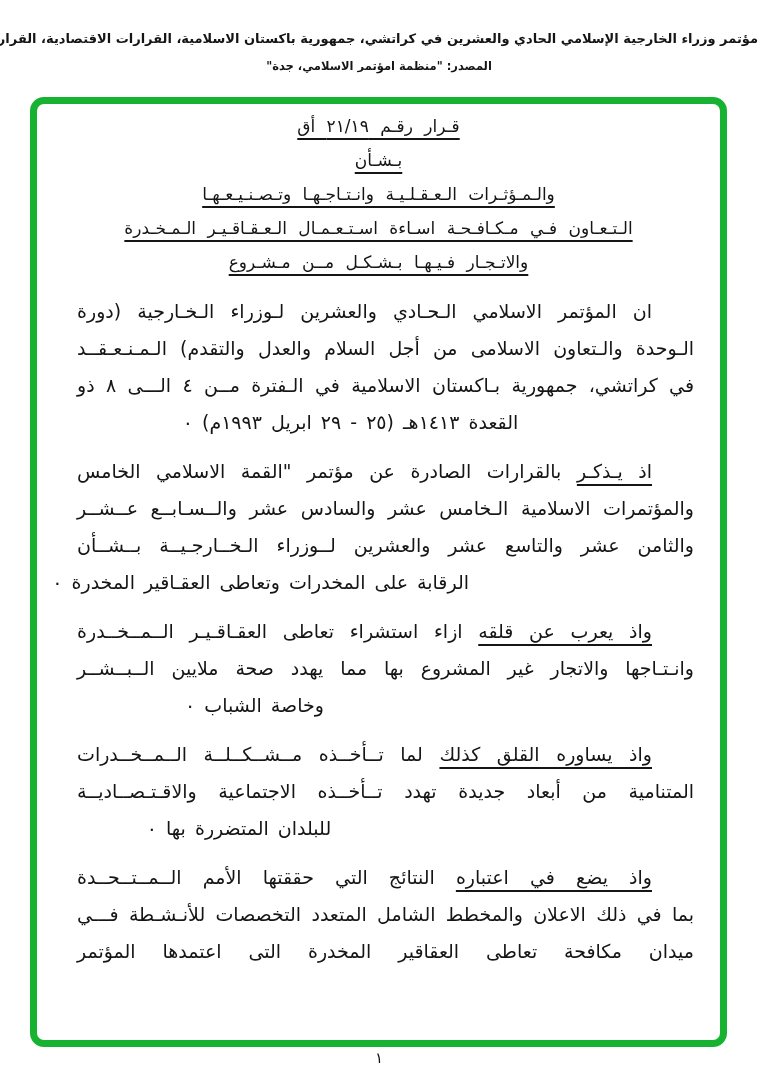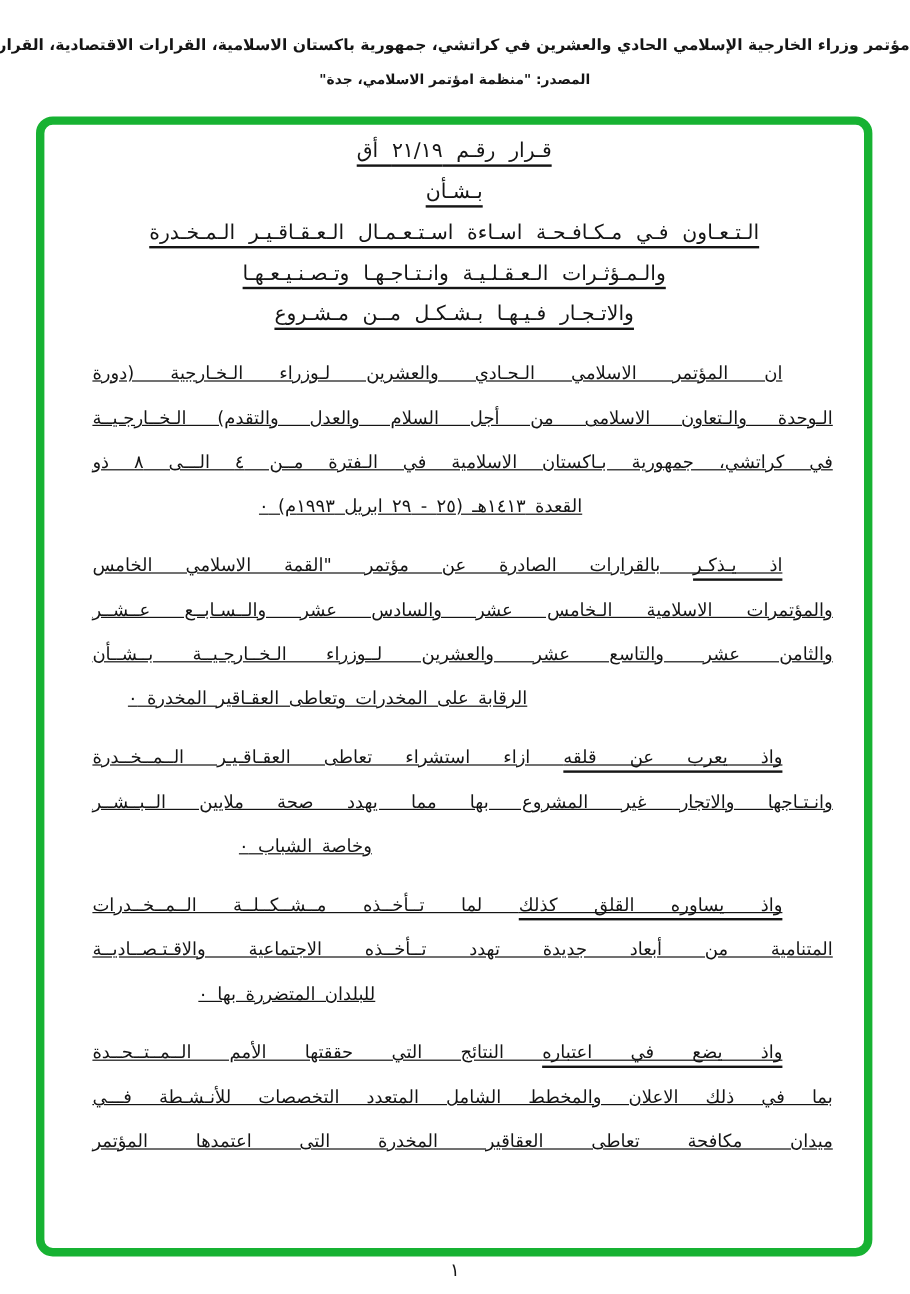--- a/index.html
+++ b/index.html
@@ -53,24 +53,23 @@
     text-decoration-thickness:1.5px;
     text-decoration-skip-ink:none;
   }
   
   .body-block{
     margin-top:20px;
     padding:0 26px 0 40px;
   }
   .para{margin-bottom:12px;}
   .bline{
-    font-size:15px;
+    font-size:19px;
     line-height:37px;
     word-spacing:3px;
-    text-decoration:underline;
   }
   .bline.just{
     text-align:justify;
     text-align-last:justify;
   }
   .bline.first{text-indent:42px;}
   .bline.end{text-align:center;white-space:nowrap;}
   .lead-u{
     text-decoration:underline;
     text-underline-offset:6px;
@@ -93,30 +92,30 @@
   <div class="hdr1">مؤتمر وزراء الخارجية الإسلامي الحادي والعشرين في كراتشي، جمهورية باكستان الاسلامية، القرارات الاقتصادية، القرار الرقم١٩/ ٢١-أق</div>
 
   <div class="hdr2">المصدر: "منظمة امؤتمر الاسلامي، جدة"</div>
 
   <div class="frame" style="border-color: rgb(23, 178, 50);">
 
     <div class="title-block">
 
     <div class="tline"><span>قـرار رقـم ٢١/١٩ أق</span></div>
         <div class="tline"><span>بـشـأن</span></div>
+        <div class="tline"><span>والـمـؤثـرات الـعـقـلـيـة وانـتـاجـهـا وتـصـنـيـعـهـا</span></div>
         <div class="tline"><span>الـتـعـاون فـي مـكـافـحـة اسـاءة اسـتـعـمـال الـعـقـاقـيـر الـمـخـدرة</span></div>
-        <div class="tline"><span>والـمـؤثـرات الـعـقـلـيـة وانـتـاجـهـا وتـصـنـيـعـهـا</span></div>
         <div class="tline"><span>والاتـجـار فـيـهـا بـشـكـل مــن مـشـروع</span></div>
       </div>
 
     <div class="body-block">
 
     <div class="para">
           <div class="bline first just"><span>ان المؤتمر الاسلامي الـحـادي والعشرين لـوزراء الـخـارجية (دورة</span></div>
-          <div class="bline just"><span>الـوحدة والـتعاون الاسلامى من أجل السلام والعدل والتقدم) الـخــارجـيــة</span></div>
+          <div class="bline just"><span>الـوحدة والـتعاون الاسلامى من أجل السلام والعدل والتقدم) الـمـنـعـقــد</span></div>
           <div class="bline just"><span>في كراتشي، جمهورية بـاكستان الاسلامية في الـفترة مــن ٤ الـــى ٨ ذو</span></div>
           <div class="bline end" style="margin-left: 0px; margin-right: 70px;"><span>القعدة ١٤١٣هـ (٢٥ - ٢٩ ابريل ١٩٩٣م) ٠</span></div>
         </div>
         <div class="para">
           <div class="bline first just"><span class="lead-u">اذ يـذكـر</span><span> بالقرارات الصادرة عن مؤتمر "القمة الاسلامي الخامس</span></div>
           <div class="bline just"><span>والمؤتمرات الاسلامية الـخامس عشر والسادس عشر والــسـابــع عــشــر</span></div>
           <div class="bline just"><span>والثامن عشر والتاسع عشر والعشرين لــوزراء الـخــارجـيــة بــشــأن</span></div>
           <div class="bline end" style="margin-left: 0px; margin-right: 225px;"><span>الرقابة على المخدرات وتعاطى العقـاقير المخدرة ٠</span></div>
         </div>
         <div class="para">

